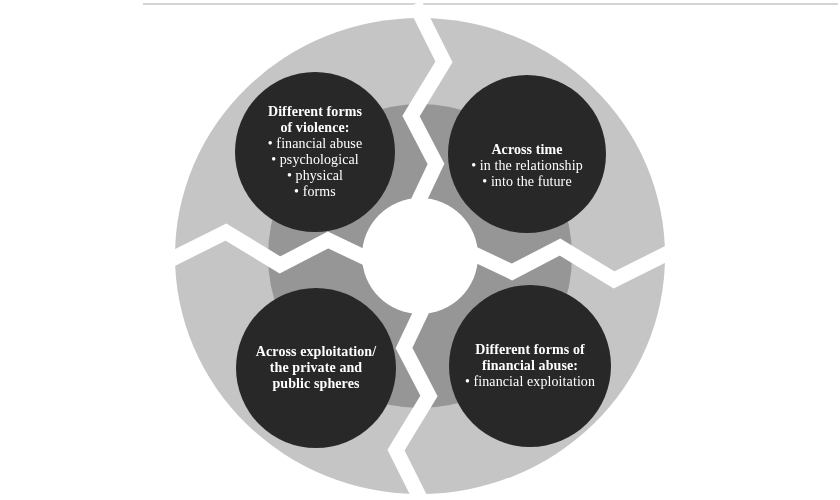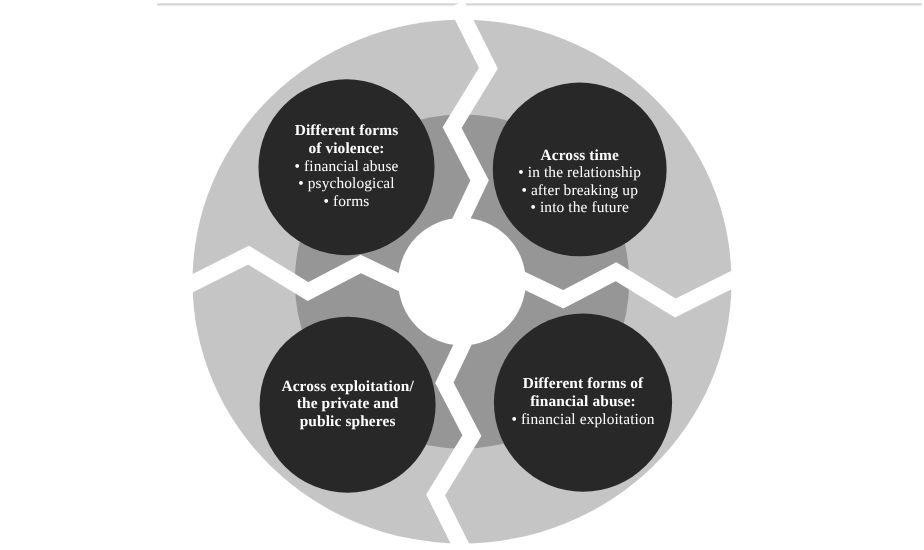--- a/index.html
+++ b/index.html
@@ -51,27 +51,27 @@
     <circle cx="527" cy="154" r="79" fill="#282828"></circle>
     <circle cx="316" cy="368" r="80" fill="#282828"></circle>
     <circle cx="530" cy="366" r="81" fill="#282828"></circle>
   </svg>
 
   <div class="node-label c0">
     <div class="t">Different forms</div>
     <div class="t">of violence:</div>
     <div class="i">• financial abuse</div>
     <div class="i">• psychological</div>
+    <div class="i">• physical</div>
     <div class="i">• forms</div>
   </div>
 
   <div class="node-label c1">
     <div class="t">Across time</div>
     <div class="i">• in the relationship</div>
-    <div class="i">• after breaking up</div>
     <div class="i">• into the future</div>
   </div>
 
   <div class="node-label c2">
     <div class="t">Across exploitation/</div>
     <div class="t">the private and</div>
     <div class="t">public spheres</div>
   </div>
 
   <div class="node-label c3">

